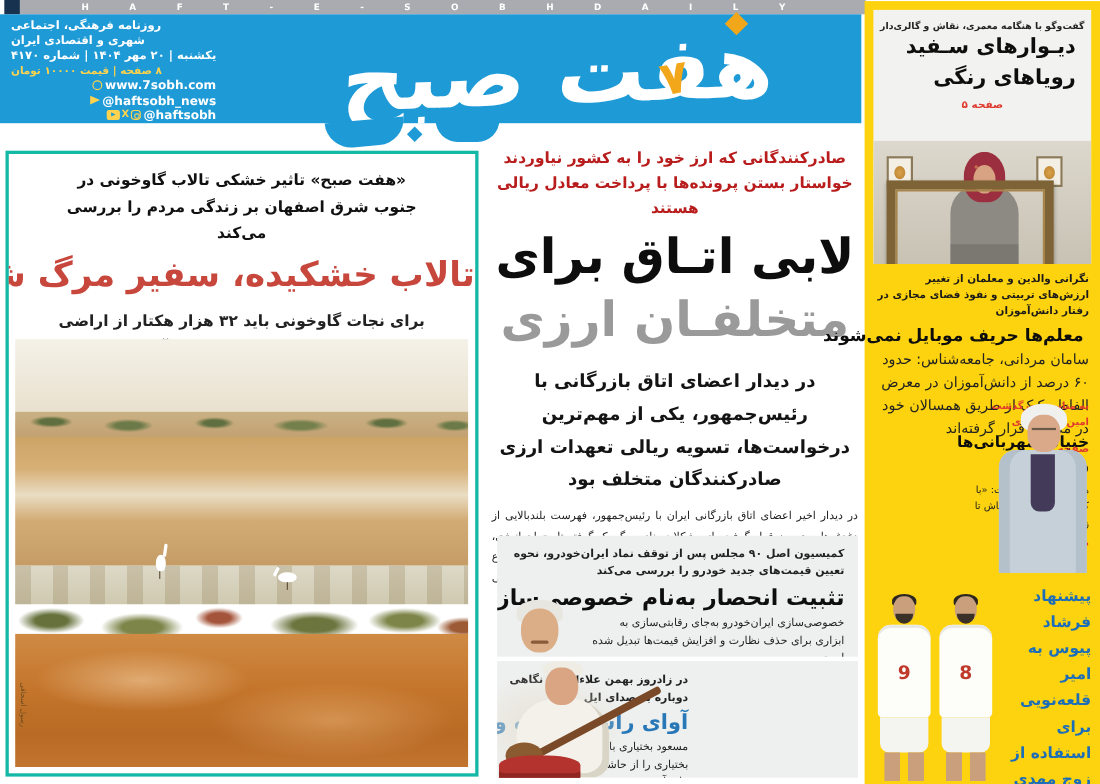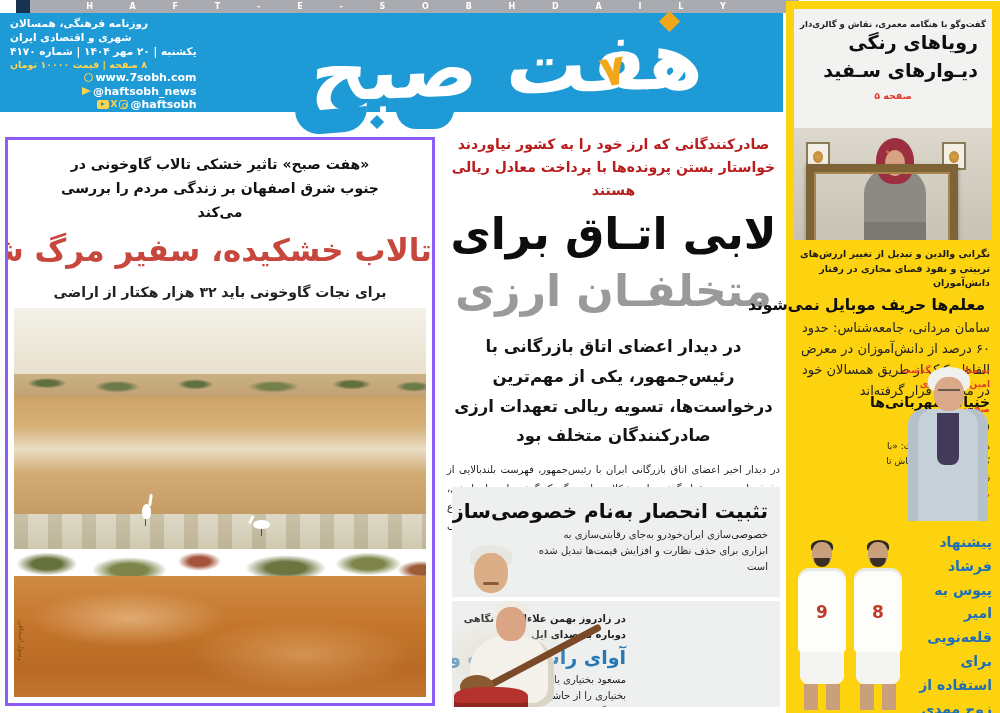--- a/index.html
+++ b/index.html
@@ -1,21 +1,21 @@
 <!DOCTYPE html>
 <html lang="fa"><head>
 <meta charset="utf-8">
 <style>
   html,body{margin:0;padding:0;background:#777;}
   *{box-sizing:border-box;}
   .page{position:relative;width:1000px;height:713px;background:#fff;overflow:hidden;
         font-family:"DejaVu Sans",sans-serif;direction:rtl;margin:0 auto;}
 
   
-  .top-strip{position:absolute;left:16px;top:0;width:783px;height:13px;background:#a9abb0;
+  .top-strip{position:absolute;left:4px;top:0;width:783px;height:13px;background:#a9abb0;
              display:flex;align-items:center;direction:ltr;}
   .strip-square{width:14px;height:13px;background:#16324f;flex:0 0 auto;}
   .strip-letters{flex:1;color:#fff;font-size:8px;font-weight:bold;letter-spacing:17px;
                  white-space:nowrap;overflow:hidden;text-align:center;line-height:13px;}
 
   
   .masthead{position:absolute;left:0;top:13px;width:783px;height:99px;background:#1e9ad6;}
   .mast-info{position:absolute;left:10px;top:3px;direction:rtl;text-align:left;}
   .mi-line{font-size:10.5px;font-weight:bold;color:#fff;line-height:14px;white-space:nowrap;}
   .mi-price{font-size:9.5px;font-weight:bold;color:#ffd34d;line-height:13px;white-space:nowrap;}
@@ -40,21 +40,21 @@
   .logo-diamond{position:absolute;left:662px;top:14px;width:15px;height:15px;background:#f2a71b;
               transform:rotate(45deg);}
   .logo-desc-a{position:absolute;left:296px;top:109px;width:72px;height:24px;background:#1e9ad6;
               border-radius:0 0 40px 40px;transform:rotate(-5deg);}
   .logo-desc-b{position:absolute;left:396px;top:109px;width:58px;height:20px;background:#1e9ad6;
               border-radius:0 0 35px 35px;}
   .logo-desc-diamond{position:absolute;left:372px;top:117px;width:10px;height:10px;background:#1e9ad6;
               transform:rotate(45deg);}
 
   
-  .wet-card{position:absolute;left:5px;top:137px;width:430px;height:569px;border:3px solid #8b5cf6;
+  .wet-card{position:absolute;left:5px;top:137px;width:430px;height:569px;border:3px solid #14b8a6;
             background:#fff;overflow:hidden;}
   .wet-kicker{margin:13px auto 0;width:80%;font-size:14px;font-weight:bold;text-align:center;
               line-height:1.7;color:#111;}
   .wet-headline{margin-top:8px;font-size:31px;font-weight:bold;color:#c7473d;text-align:center;
               letter-spacing:-0.5px;white-space:nowrap;}
   .wet-deck{margin:12px auto 0;width:93%;font-size:14px;font-weight:bold;text-align:center;
               line-height:1.75;color:#222;}
   .wet-page{margin-top:2px;font-size:10px;font-weight:bold;color:#e03a2f;text-align:right;padding-right:12px;}
   .wet-photo{position:absolute;left:6px;right:6px;top:168px;bottom:6px;overflow:hidden;}
   .wp-sky{position:absolute;left:0;right:0;top:0;height:17%;background:linear-gradient(#f4f1e8,#e9e1ce);}
@@ -203,21 +203,21 @@
 
 <div class="page">
 
   <div class="top-strip">
     <div class="strip-square"></div>
     <div class="strip-letters">H A F T - E - S O B H   D A I L Y</div>
   </div>
 
   <div class="masthead">
     <div class="mast-info">
-      <div class="mi-line">روزنامه فرهنگی، همسالان</div>
+      <div class="mi-line">روزنامه فرهنگی، اجتماعی</div>
       <div class="mi-line">شهری و اقتصادی ایران</div>
       <div class="mi-line">یکشنبه | ۲۰ مهر ۱۴۰۴ | شماره ۴۱۷۰</div>
       <div class="mi-price">۸ صفحه | قیمت ۱۰۰۰۰ تومان</div>
       <div class="mi-latin">
         <span class="globe-icon"></span>
         <span>www.7sobh.com</span>
       </div>
       <div class="mi-latin">
         <span class="telegram-icon"></span>
         <span>@haftsobh_news</span>
@@ -260,20 +260,21 @@
   <div class="lead">
     <div class="lead-kicker">صادرکنندگانی که ارز خود را به کشور نیاوردند خواستار بستن پرونده‌ها با پرداخت معادل ریالی هستند</div>
     <div class="lead-h1">لابی اتـاق برای</div>
     <div class="lead-h2">متخلفـان ارزی</div>
     <div class="lead-subhead">در دیدار اعضای اتاق بازرگانی با رئیس‌جمهور، یکی از مهم‌ترین درخواست‌ها، تسویه ریالی تعهدات ارزی صادرکنندگان متخلف بود</div>
     <div class="lead-body">در دیدار اخیر اعضای اتاق بازرگانی ایران با رئیس‌جمهور، فهرست بلندبالایی از دغدغه‌ها روی میز قرار گرفت، از مشکلات بنادر و گمرک گرفته تا بحران انرژی، مالیات و بوروکراسی نفس‌گیر. اما در میان تمام گلایه‌ها و وعده‌ها، یک موضوع خاص بیش از بقیه در گوش‌ها ماند: درخواست برای تمدید مهلت «تسویه ریالی تعهدات ارزی صادرکنندگان»...</div>
     <div class="lead-page">همین صفحه</div>
   </div>
 
   <div class="auto-card">
+    <div class="bc-kicker">کمیسیون اصل ۹۰ مجلس پس از توقف نماد ایران‌خودرو، نحوه تعیین قیمت‌های جدید خودرو را بررسی می‌کند</div>
     <div class="auto-title">تثبیت انحصار به‌نام خصوصی‌سازی</div>
     <div class="auto-deck">خصوصی‌سازی ایران‌خودرو به‌جای رقابتی‌سازی به ابزاری برای حذف نظارت و افزایش قیمت‌ها تبدیل شده است</div>
 
     <div class="auto-face">
       <div class="af-hair"></div>
       <div class="af-skin"></div>
     </div>
   </div>
 
   <div class="music-card">
@@ -290,35 +291,35 @@
       <div class="music-title">آوای راستین کوه و دشت</div>
       <div class="music-deck">مسعود بختیاری با صدای خود، فرهنگ بختیاری را از حاشیه به متن موسیقی ملی آورد</div>
 
     </div>
   </div>
 
   <div class="rail">
 
     <div class="gallery-card">
       <div class="gallery-kicker">گفت‌وگو با هنگامه معمری، نقاش و گالری‌دار</div>
+      <div class="gallery-title">دیـوارهای سـفید</div>
       <div class="gallery-title">رویاهای رنگی</div>
-      <div class="gallery-title">دیـوارهای سـفید</div>
       <div class="gallery-page">صفحه ۵</div>
       <div class="gallery-photo">
         <div class="g-art g-art-1"></div>
         <div class="g-art g-art-2"></div>
         <div class="g-body"></div>
         <div class="g-scarf"></div>
         <div class="g-face"></div>
         <div class="g-frame"></div>
       </div>
     </div>
 
     <div class="teachers">
-      <div class="t-kicker">نگرانی والدین و تبدیل از تغییر ارزش‌های تربیتی و نفوذ فضای مجازی در رفتار دانش‌آموزان</div>
+      <div class="t-kicker">نگرانی والدین و معلمان از تغییر ارزش‌های تربیتی و نفوذ فضای مجازی در رفتار دانش‌آموزان</div>
       <div class="t-title">معلم‌ها حریف موبایل نمی‌شوند</div>
       <div class="t-body">سامان مردانی، جامعه‌شناس: حدود ۶۰ درصد از دانش‌آموزان در معرض الفاظ رکیک از طریق همسالان خود در مدرسه قرار گرفته‌اند</div>
       <div class="t-page">صفحه ۶</div>
     </div>
 
     <div class="rashidi">
       <div class="r-text">
         <div class="r-kicker">به مناسبت درگذشت</div>
         <div class="r-kicker">امین‌الله رشیدی</div>
         <div class="r-title">خنیاگر مهربانی‌ها</div>

